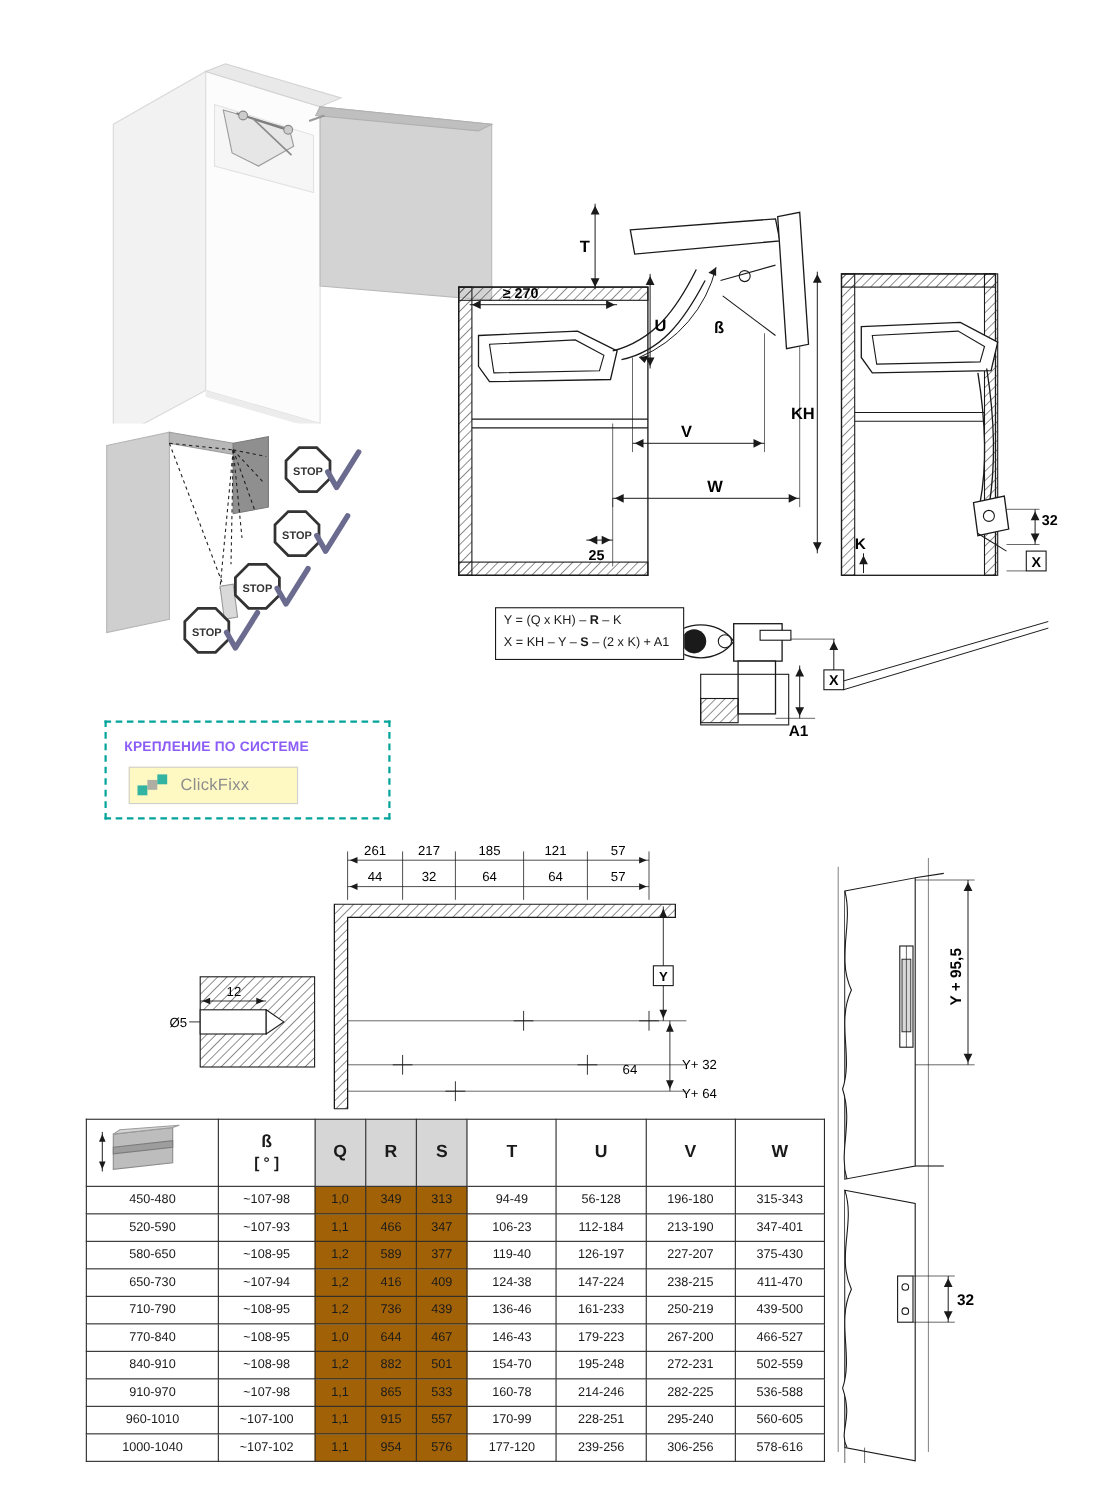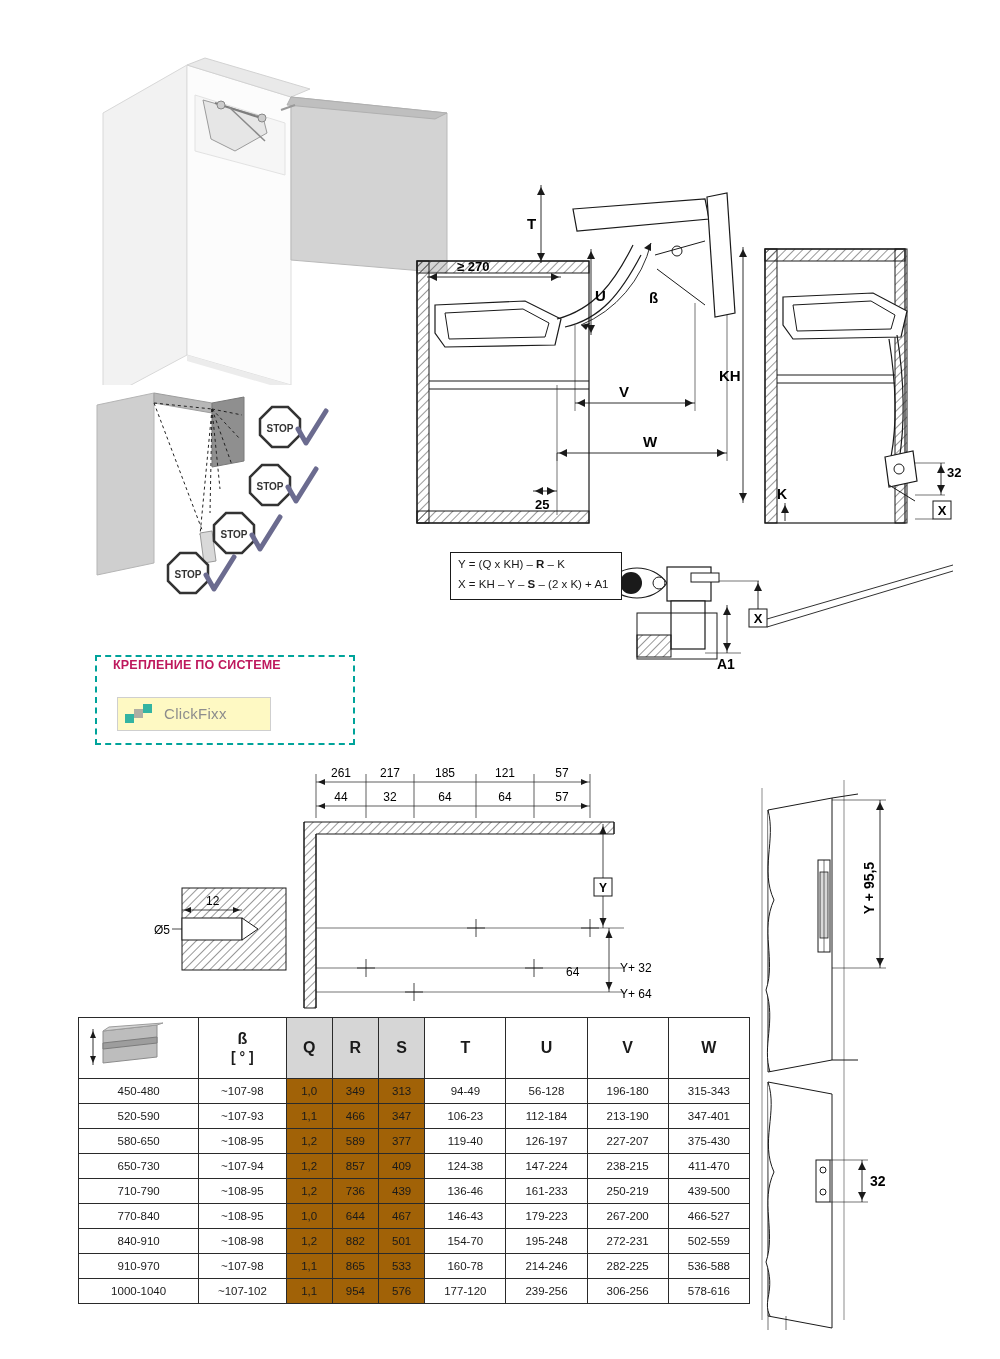--- a/index.html
+++ b/index.html
@@ -17,22 +17,22 @@
   
   #stopblock{left:92px;top:385px;width:275px;height:235px;}
 
   
   #clickfixx{
     left:95px;top:655px;width:260px;height:90px;
     border:2px dashed #00a39a;box-sizing:border-box;
     background:#fff;
   }
   #clickfixx .cf-title{
-    position:absolute;left:16px;top:1px;
-    font-size:12.5px;font-weight:bold;letter-spacing:.2px;color:#be185d;
+    position:absolute;left:16px;top:15px;
+    font-size:12.5px;font-weight:bold;letter-spacing:.2px;color:#8b5cf6;
   }
   #clickfixx .cf-logo{
     position:absolute;left:20px;top:40px;width:152px;height:32px;
     border:1px solid #cfcfcf;background:#fef9c3;
   }
   #clickfixx .cf-logo-text{
     position:absolute;left:46px;top:7px;font-size:15px;color:#8d8d8d;
     letter-spacing:.3px;
   }
 
@@ -515,21 +515,21 @@
           <td class="qrs">377</td>
           <td>119-40</td>
           <td>126-197</td>
           <td>227-207</td>
           <td>375-430</td>
         </tr>
       <tr>
           <td class="sz">650-730</td>
           <td>~107-94</td>
           <td class="qrs">1,2</td>
-          <td class="qrs">857</td>
+          <td class="qrs">416</td>
           <td class="qrs">409</td>
           <td>124-38</td>
           <td>147-224</td>
           <td>238-215</td>
           <td>411-470</td>
         </tr>
       <tr>
           <td class="sz">710-790</td>
           <td>~108-95</td>
           <td class="qrs">1,2</td>
@@ -567,20 +567,31 @@
           <td>~107-98</td>
           <td class="qrs">1,1</td>
           <td class="qrs">865</td>
           <td class="qrs">533</td>
           <td>160-78</td>
           <td>214-246</td>
           <td>282-225</td>
           <td>536-588</td>
         </tr>
       <tr>
+          <td class="sz">960-1010</td>
+          <td>~107-100</td>
+          <td class="qrs">1,1</td>
+          <td class="qrs">915</td>
+          <td class="qrs">557</td>
+          <td>170-99</td>
+          <td>228-251</td>
+          <td>295-240</td>
+          <td>560-605</td>
+        </tr>
+      <tr>
           <td class="sz">1000-1040</td>
           <td>~107-102</td>
           <td class="qrs">1,1</td>
           <td class="qrs">954</td>
           <td class="qrs">576</td>
           <td>177-120</td>
           <td>239-256</td>
           <td>306-256</td>
           <td>578-616</td>
         </tr>

